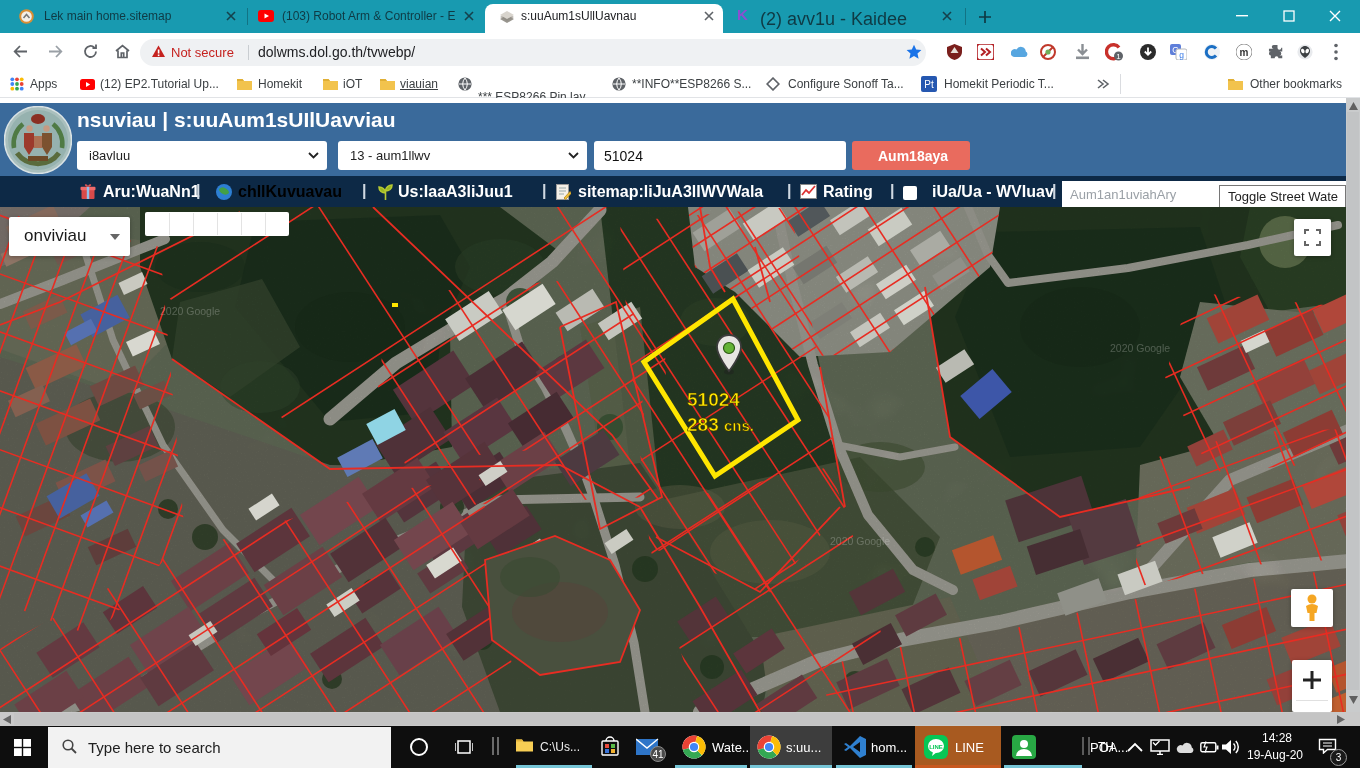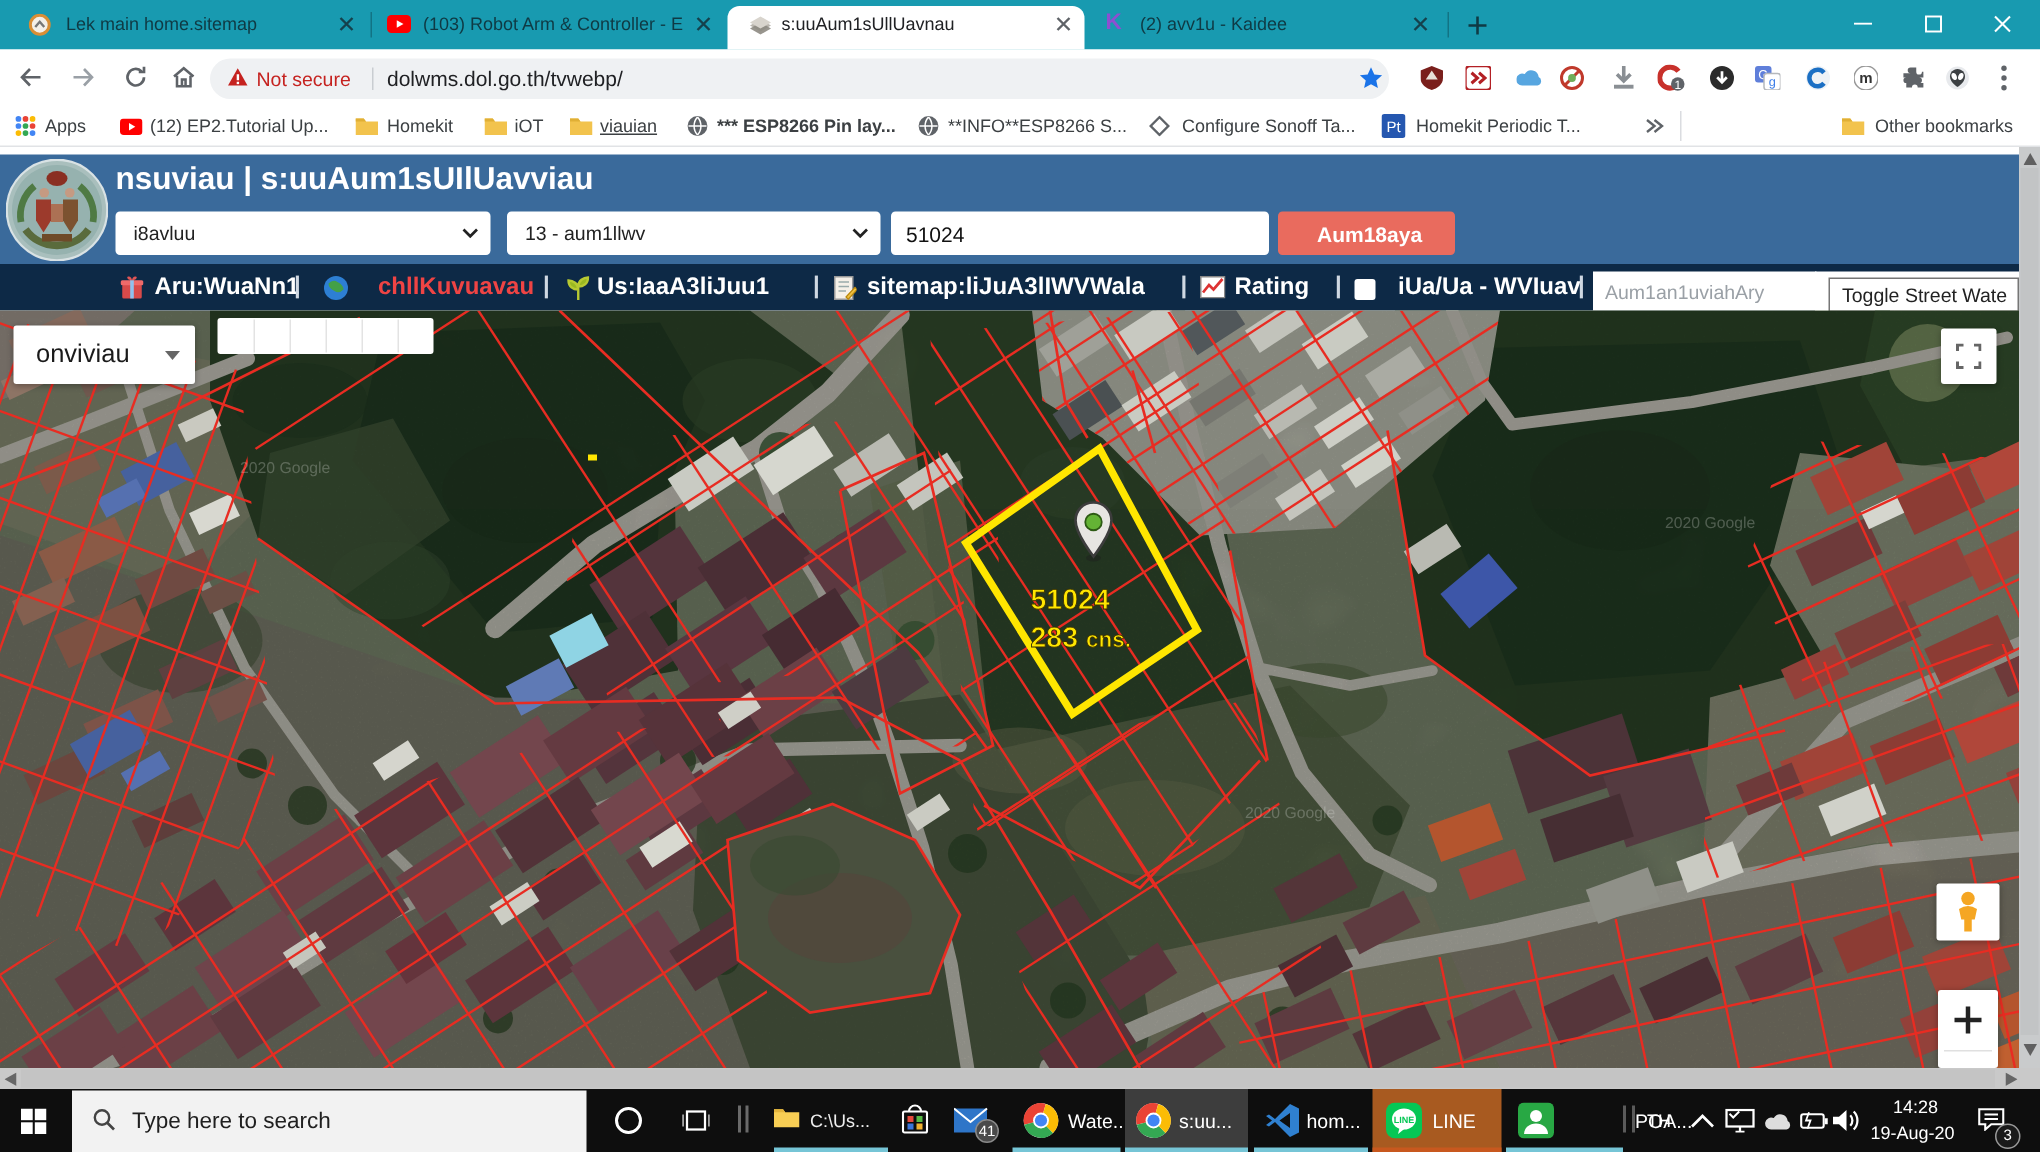--- a/index.html
+++ b/index.html
@@ -22,21 +22,21 @@
 <svg class="ic" style="left:499px;top:10px" width="16" height="14">
     <path d="M1 7 L8 3 L15 7 L8 11 z" fill="#b9b5ae"></path>
     <path d="M1 9 L8 5 L15 9 L8 13 z" fill="#8d8982" opacity="0.9"></path>
     <path d="M1 5 L8 1 L15 5 L8 9 z" fill="#d8d4cd"></path>
   </svg>
 <div style="position:absolute;left:521px;top:9px;font-size:12px;color:#202124;font-weight:normal;white-space:nowrap;">s:uuAum1sUllUavnau</div>
 <svg class="ic" style="left:703px;top:10px" width="12" height="12">
     <path d="M2 2 L10 10 M10 2 L2 10" stroke="#5f6368" stroke-width="1.6"></path>
   </svg>
 <div style="position:absolute;left:737px;top:6px;font-size:15px;color:#8d4fd1;font-weight:bold;white-space:nowrap;">K</div>
-<div style="position:absolute;left:760px;top:9px;font-size:12px;color:#0f3a44;font-weight:normal;white-space:nowrap;">(2) avv1u - Kaidee</div>
+<div style="position:absolute;left:760px;top:9px;font-size:18px;color:#0f3a44;font-weight:normal;white-space:nowrap;">(2) avv1u - Kaidee</div>
 <svg class="ic" style="left:941px;top:10px" width="12" height="12">
     <path d="M2 2 L10 10 M10 2 L2 10" stroke="#15414c" stroke-width="1.6"></path>
   </svg>
 <div style="position:absolute;left:965px;top:8px;width:1px;height:17px;background:rgba(0,0,0,0.25);"></div>
 <svg class="ic" style="left:978px;top:10px" width="14" height="14">
     <path d="M7 1 V13 M1 7 H13" stroke="#0f3a44" stroke-width="1.7"></path>
   </svg>
 <svg class="ic" style="left:1236px;top:15px" width="12" height="2">
     <rect width="12" height="1.4" fill="#fff"></rect>
   </svg>
@@ -159,21 +159,21 @@
 <div style="position:absolute;left:343px;top:77px;font-size:12px;color:#3c4043;font-weight:normal;white-space:nowrap;">iOT</div>
 <svg class="ic" style="left:380px;top:77px" width="15" height="13">
     <path d="M0 2 h5.5 l1.5 2 H15 v9 H0 z" fill="#f2c34d"></path>
     <path d="M0 2 h5.5 l1.5 2 H0 z" fill="#e0af35"></path>
   </svg>
 <div style="position:absolute;left:400px;top:77px;font-size:12px;color:#3c4043;font-weight:normal;white-space:nowrap;text-decoration:underline;">viauian</div>
 <svg class="ic" style="left:458px;top:77px" width="14" height="14">
     <circle cx="7" cy="7" r="6.6" fill="#5f6368"></circle>
     <path d="M1 7 h12 M7 1 a9 9 0 0 1 0 12 M7 1 a9 9 0 0 0 0 12" stroke="#fff" stroke-width="1" fill="none"></path>
   </svg>
-<div style="position:absolute;left:478px;top:77px;font-size:12px;color:#3c4043;font-weight:bold;white-space:nowrap;">*** ESP8266 Pin lay...</div>
+<div style="position:absolute;left:478px;top:90px;font-size:12px;color:#3c4043;font-weight:normal;white-space:nowrap;">*** ESP8266 Pin lay...</div>
 <svg class="ic" style="left:612px;top:77px" width="14" height="14">
     <circle cx="7" cy="7" r="6.6" fill="#5f6368"></circle>
     <path d="M1 7 h12 M7 1 a9 9 0 0 1 0 12 M7 1 a9 9 0 0 0 0 12" stroke="#fff" stroke-width="1" fill="none"></path>
   </svg>
 <div style="position:absolute;left:632px;top:77px;font-size:12px;color:#3c4043;font-weight:normal;white-space:nowrap;">**INFO**ESP8266 S...</div>
 <svg class="ic" style="left:766px;top:77px" width="14" height="14">
     <rect x="2.8" y="2.8" width="8.4" height="8.4" fill="none" stroke="#5f6368" stroke-width="1.6" transform="rotate(45 7 7)"></rect>
   </svg>
 <div style="position:absolute;left:788px;top:77px;font-size:12px;color:#3c4043;font-weight:normal;white-space:nowrap;">Configure Sonoff Ta...</div>
 <svg class="ic" style="left:921px;top:76px" width="16" height="16">
@@ -227,21 +227,21 @@
     <rect x="0.5" y="2.8" width="15" height="3.4" rx="1" fill="#ef6a6a"></rect>
     <rect x="6.8" y="2.8" width="2.4" height="12.2" fill="#8fc1ee"></rect>
     <path d="M8 2.8 C5 2.8 4 0.5 5.5 0.3 C7 0.1 8 1.5 8 2.8 C8 1.5 9 0.1 10.5 0.3 C12 0.5 11 2.8 8 2.8 z" fill="#e05555"></path>
   </svg>
 <div style="position:absolute;left:103px;top:183px;font-size:16px;color:#fff;font-weight:bold;white-space:nowrap;">Aru:WuaNn1</div>
 <div style="position:absolute;left:196px;top:182px;font-size:16px;color:#cfd8e2;font-weight:bold;white-space:nowrap;">|</div>
 <svg class="ic" style="left:216px;top:184px" width="16" height="16">
     <circle cx="8" cy="8" r="8" fill="#2d7fd3"></circle>
     <path d="M3 5 q3 -3 6 -1 q4 2 4 5 q-3 3 -6 1 q-4 -2 -4 -5z" fill="#43a047"></path>
   </svg>
-<div style="position:absolute;left:238px;top:183px;font-size:16px;color:#ef4444;font-weight:bold;white-space:nowrap;margin-left:14px;">chllKuvuavau</div>
+<div style="position:absolute;left:238px;top:183px;font-size:16px;color:#000000;font-weight:bold;white-space:nowrap;">chllKuvuavau</div>
 <div style="position:absolute;left:362px;top:182px;font-size:16px;color:#cfd8e2;font-weight:bold;white-space:nowrap;">|</div>
 <svg class="ic" style="left:378px;top:184px" width="15" height="16">
     <path d="M7.5 16 V7 M7.5 9 C7.5 5 4 3 1 3 C1 7 4 9 7.5 9 z M7.5 7 C7.5 3 11 1 14 1 C14 5 11 7 7.5 7 z" stroke="#b7c932" stroke-width="1.6" fill="#9ab821"></path>
   </svg>
 <div style="position:absolute;left:398px;top:183px;font-size:16px;color:#fff;font-weight:bold;white-space:nowrap;">Us:IaaA3liJuu1</div>
 <div style="position:absolute;left:542px;top:182px;font-size:16px;color:#cfd8e2;font-weight:bold;white-space:nowrap;">|</div>
 <svg class="ic" style="left:556px;top:184px" width="15" height="16">
     <rect x="0.5" y="0.5" width="12" height="15" fill="#f5f0e8" stroke="#999"></rect>
     <path d="M3 4 h7 M3 7 h7 M3 10 h5" stroke="#9aa" stroke-width="1"></path>
     <path d="M8 14 L14 7.5 L15.5 9 L9.5 15.5 z" fill="#f0c040" stroke="#b8860b" stroke-width="0.8"></path>

